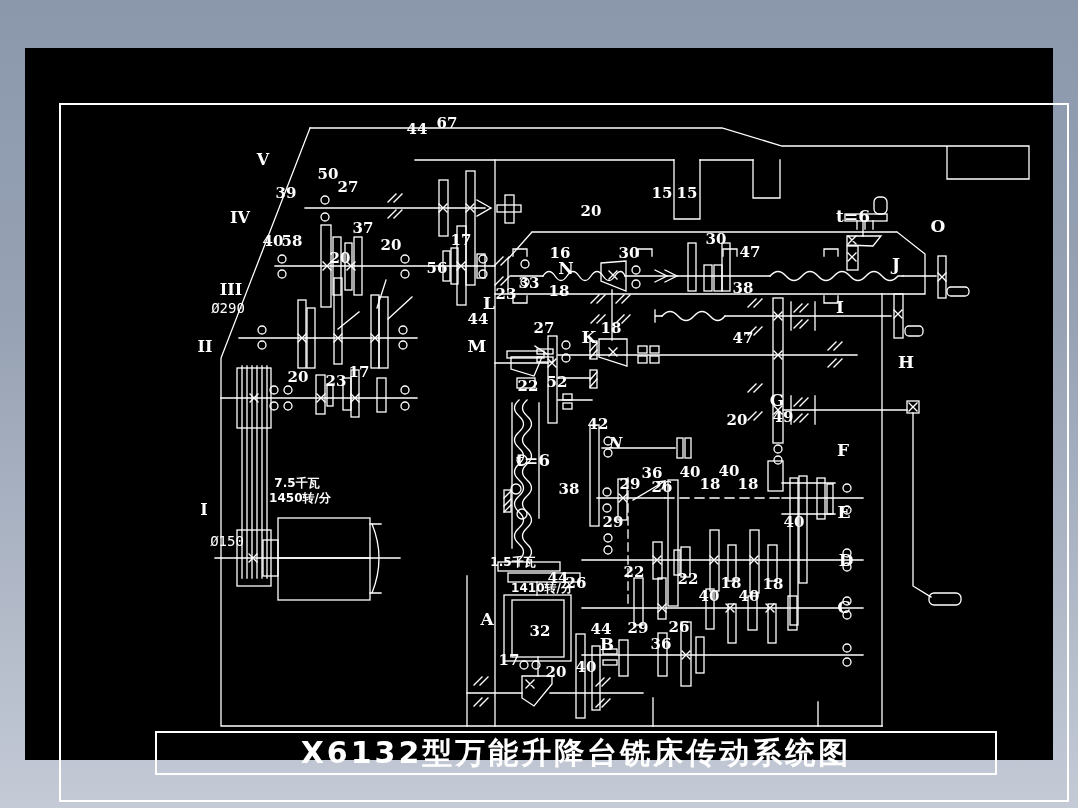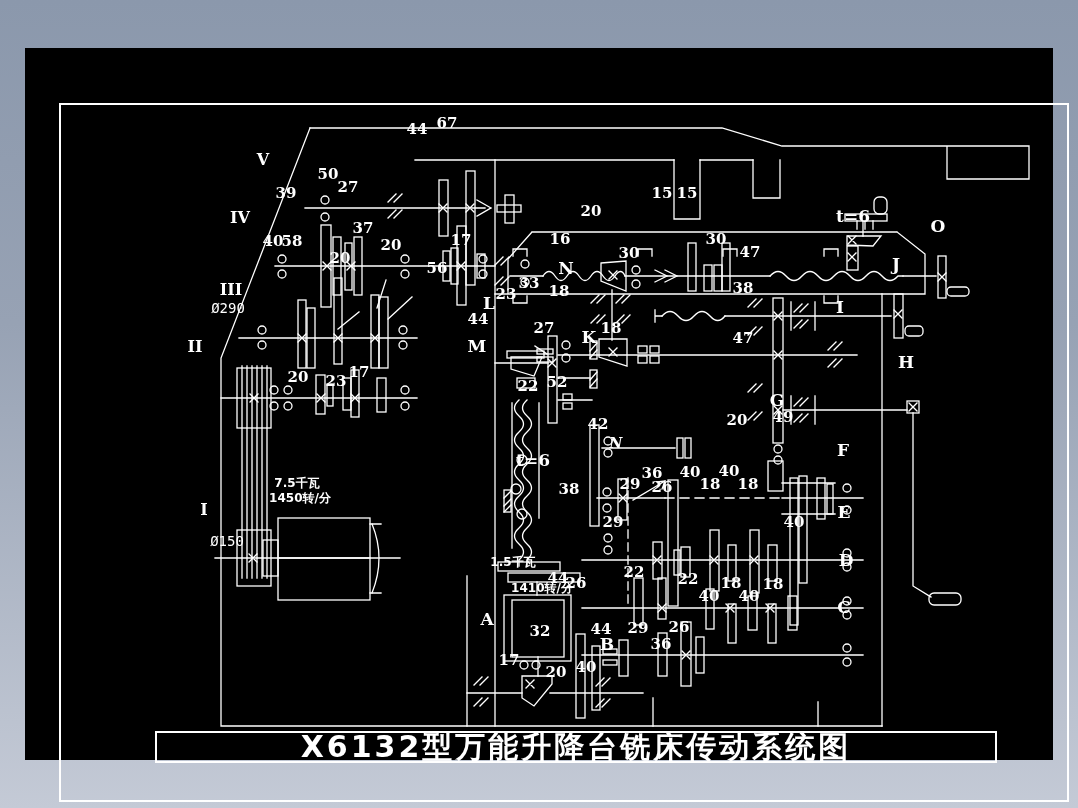--- a/index.html
+++ b/index.html
@@ -24,21 +24,21 @@
   .lbl.l{font-size:17px;}
   .lbl.d{font-size:14px;font-family:"DejaVu Sans Mono", monospace;font-weight:normal;text-align:center;}
   .lbl.t{font-size:17px;}
   .lbl.a{font-size:14px;font-style:italic;}
   .motor-text{
     position:absolute;transform:translate(-50%,-50%);
     color:#fff;font-weight:bold;font-size:12px;white-space:nowrap;
     font-family:"DejaVu Sans", sans-serif;
   }
   #title-block{
-    position:absolute;left:130px;top:683px;width:842px;height:32px;
+    position:absolute;left:130px;top:683px;width:842px;height:44px;
     border:2px solid #fff;box-sizing:border-box;
     display:flex;align-items:center;justify-content:center;
   }
   #title-block span{
     color:#fff;font-weight:bold;font-size:30px;letter-spacing:3px;
     font-family:"DejaVu Sans", sans-serif;white-space:nowrap;
   }
 </style>
 </head>
 <body>
@@ -330,21 +330,21 @@
 </div>
 
 <div id="labels-layer">
   <div class="motor-text" style="left:297px;top:483px;">7.5千瓦</div>
   <div class="motor-text" style="left:300px;top:498px;">1450转/分</div>
   <div class="motor-text" style="left:513px;top:562px;">1.5千瓦</div>
   <div class="motor-text" style="left:542px;top:577px;margin-top:11px;">1410转/分</div>
 <div class="lbl r" style="left: 263px; top: 160px;">V</div>
     <div class="lbl r" style="left: 240px; top: 218px;">IV</div>
     <div class="lbl r" style="left: 231px; top: 290px;">III</div>
-    <div class="lbl r" style="left: 195px; top: 347px;">II</div>
+    <div class="lbl r" style="left: 205px; top: 347px;">II</div>
     <div class="lbl r" style="left: 204px; top: 510px;">I</div>
     <div class="lbl l" style="left: 938px; top: 226px;">O</div>
     <div class="lbl l" style="left: 896px; top: 264px;">J</div>
     <div class="lbl l" style="left: 840px; top: 307px;">I</div>
     <div class="lbl l" style="left: 906px; top: 362px;">H</div>
     <div class="lbl l" style="left: 777px; top: 400px;">G</div>
     <div class="lbl l" style="left: 843px; top: 450px;">F</div>
     <div class="lbl l" style="left: 844px; top: 512px;">E</div>
     <div class="lbl l" style="left: 846px; top: 560px;">D</div>
     <div class="lbl l" style="left: 844px; top: 607px;">C</div>
@@ -367,21 +367,21 @@
     <div class="lbl n" style="left: 340px; top: 258px;">20</div>
     <div class="lbl n" style="left: 461px; top: 240px;">17</div>
     <div class="lbl n" style="left: 437px; top: 268px;">56</div>
     <div class="lbl n" style="left: 298px; top: 377px;">20</div>
     <div class="lbl n" style="left: 336px; top: 381px;">23</div>
     <div class="lbl n" style="left: 359px; top: 372px;">17</div>
     <div class="lbl n" style="left: 591px; top: 211px;">20</div>
     <div class="lbl n" style="left: 662px; top: 193px;">15</div>
     <div class="lbl n" style="left: 687px; top: 193px;">15</div>
     <div class="lbl n" style="left: 716px; top: 239px;">30</div>
-    <div class="lbl n" style="left: 560px; top: 239px; text-align: center;">16</div>
+    <div class="lbl n" style="left: 560px; top: 253px; text-align: center;">16</div>
     <div class="lbl n" style="left: 629px; top: 253px;">30</div>
     <div class="lbl n" style="left: 750px; top: 252px;">47</div>
     <div class="lbl n" style="left: 743px; top: 288px;">38</div>
     <div class="lbl n" style="left: 743px; top: 338px;">47</div>
     <div class="lbl n" style="left: 529px; top: 283px;">33</div>
     <div class="lbl n" style="left: 506px; top: 294px;">23</div>
     <div class="lbl n" style="left: 559px; top: 291px;">18</div>
     <div class="lbl n" style="left: 478px; top: 319px;">44</div>
     <div class="lbl n" style="left: 544px; top: 328px;">27</div>
     <div class="lbl n" style="left: 611px; top: 328px;">18</div>

